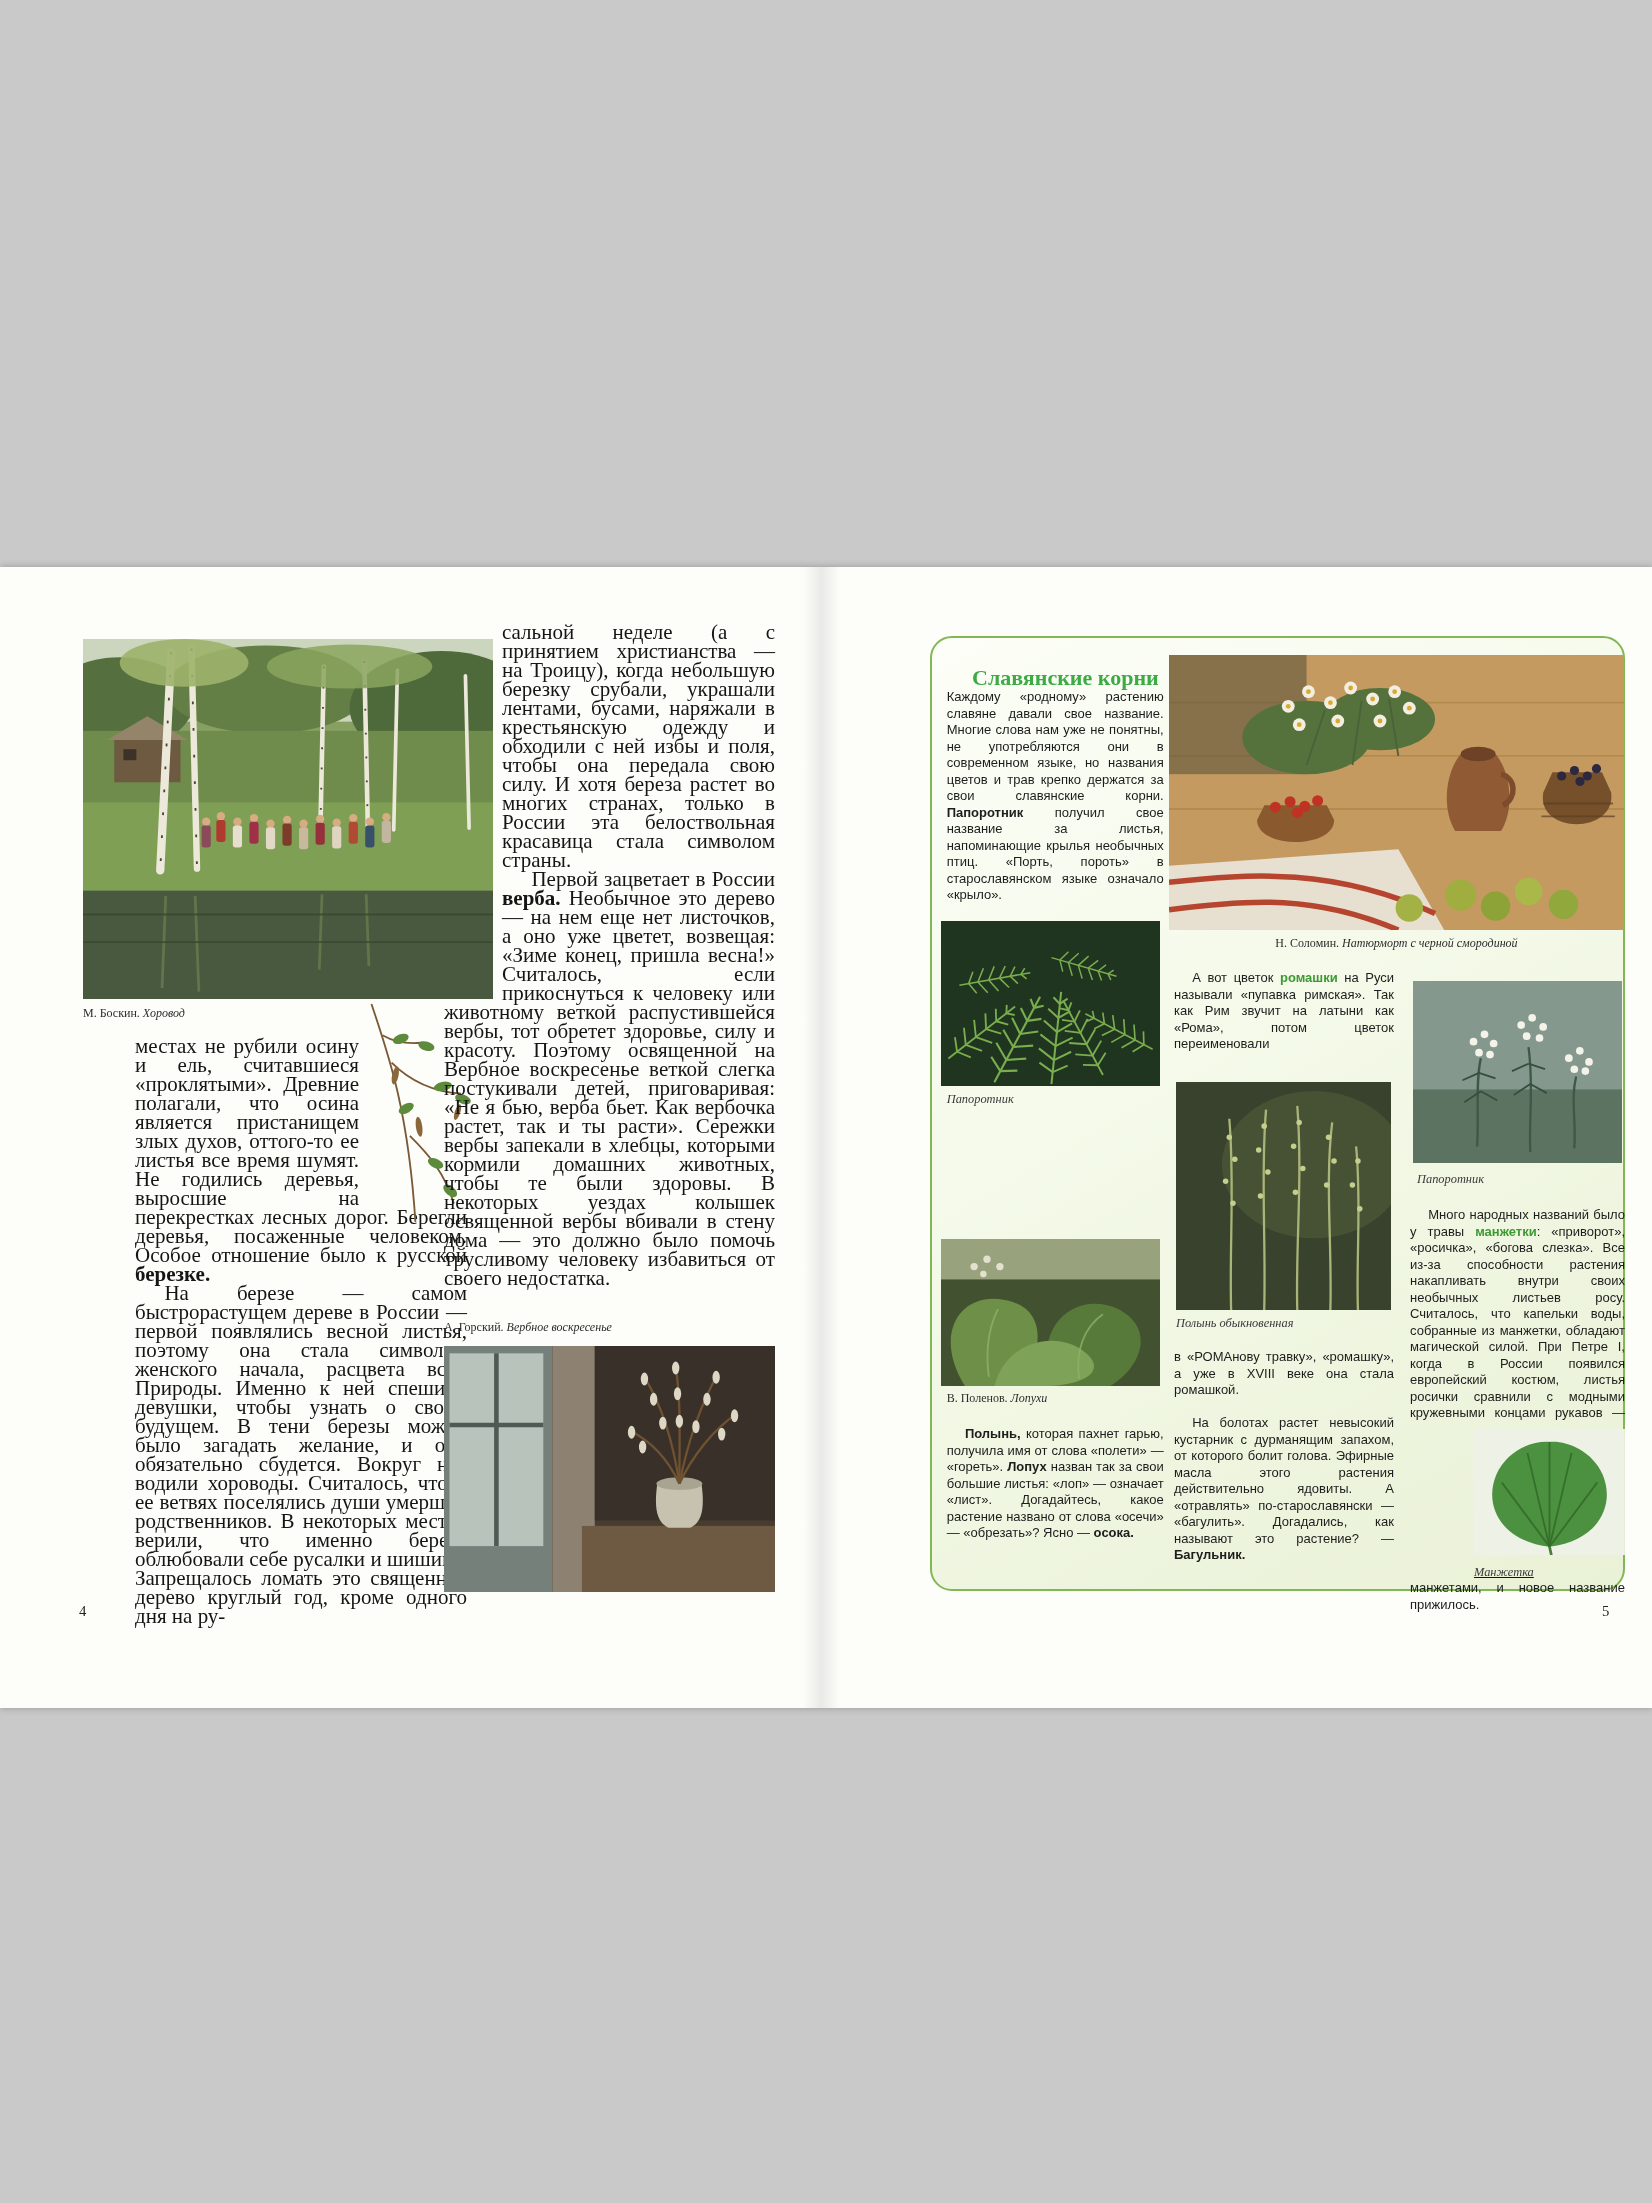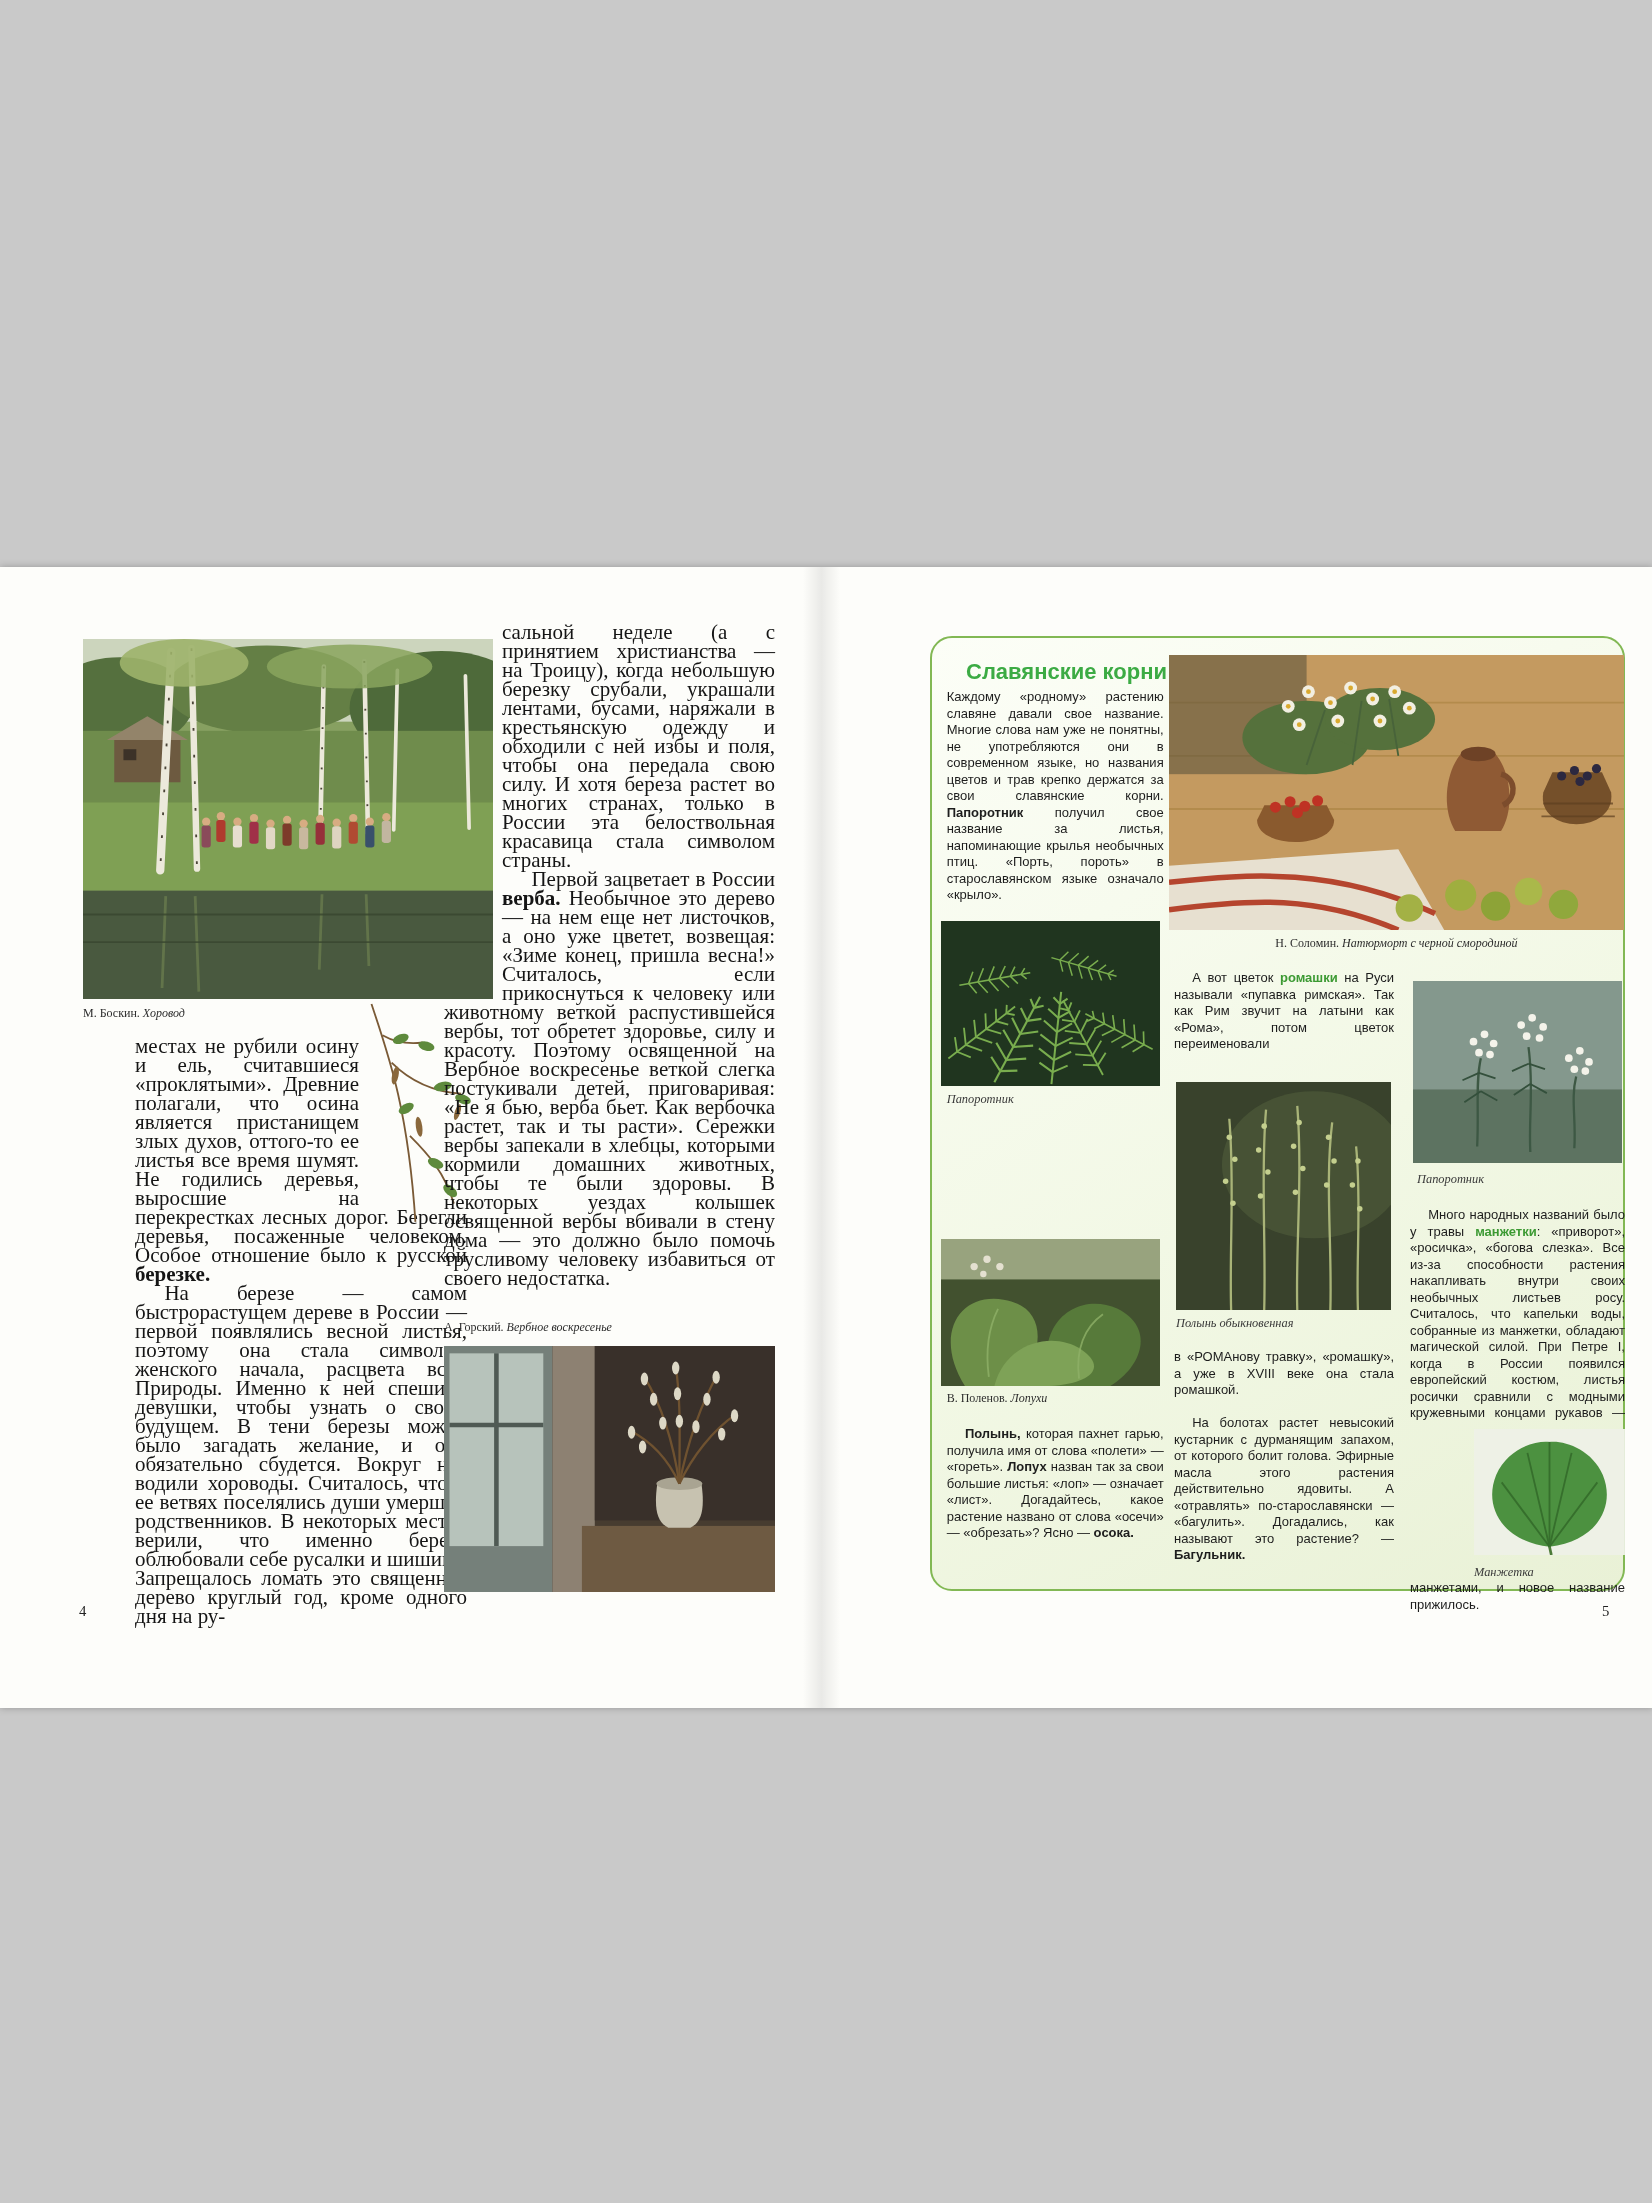--- a/index.html
+++ b/index.html
@@ -42,28 +42,28 @@
 
   
   .greenbox{
     position:absolute;left:930px;top:69px;width:695px;height:955px;
     border:2.3px solid #82b854;border-radius:22px;
     background:linear-gradient(150deg,#fcfef7 0%,#f2f8e5 55%,#e9f1d6 100%);
     box-sizing:border-box;
   }
   .box-abs{position:absolute;}
   .box-title{
-    margin:8px;font-family:Liberation Sans, sans-serif;
+    margin:14px;font-family:Liberation Serif, serif;
     font-size:22px;font-weight:bold;color:#3cab44;
   }
   .boxpara{font-family:"Liberation Sans", sans-serif;font-size:13px;line-height:16.5px;color:#1d1d1d;}
   .box .caption{font-family:"Liberation Serif", serif;}
   .cap-center{text-align:center;}
   .mz-spacer{float:right;width:0;height:222px;}
-  .mz-photo{float:right;clear:right;width:151px;margin-left:7.3px;}
+  .mz-photo{float:right;clear:right;width:151px;margin-left:7.3px;text-decoration:underline;}
   .mz-photo .cap-plant{display:block;margin-top:5.5px;}
 </style>
 </head>
 <body>
 
 <div class="spread">
   <div class="gutter"></div>
 
   <figure class="fig" style="left:83px;top:72px;width:410px;height:360px;">
     <svg viewBox="0 0 446 392" width="410" height="360" preserveAspectRatio="none">

